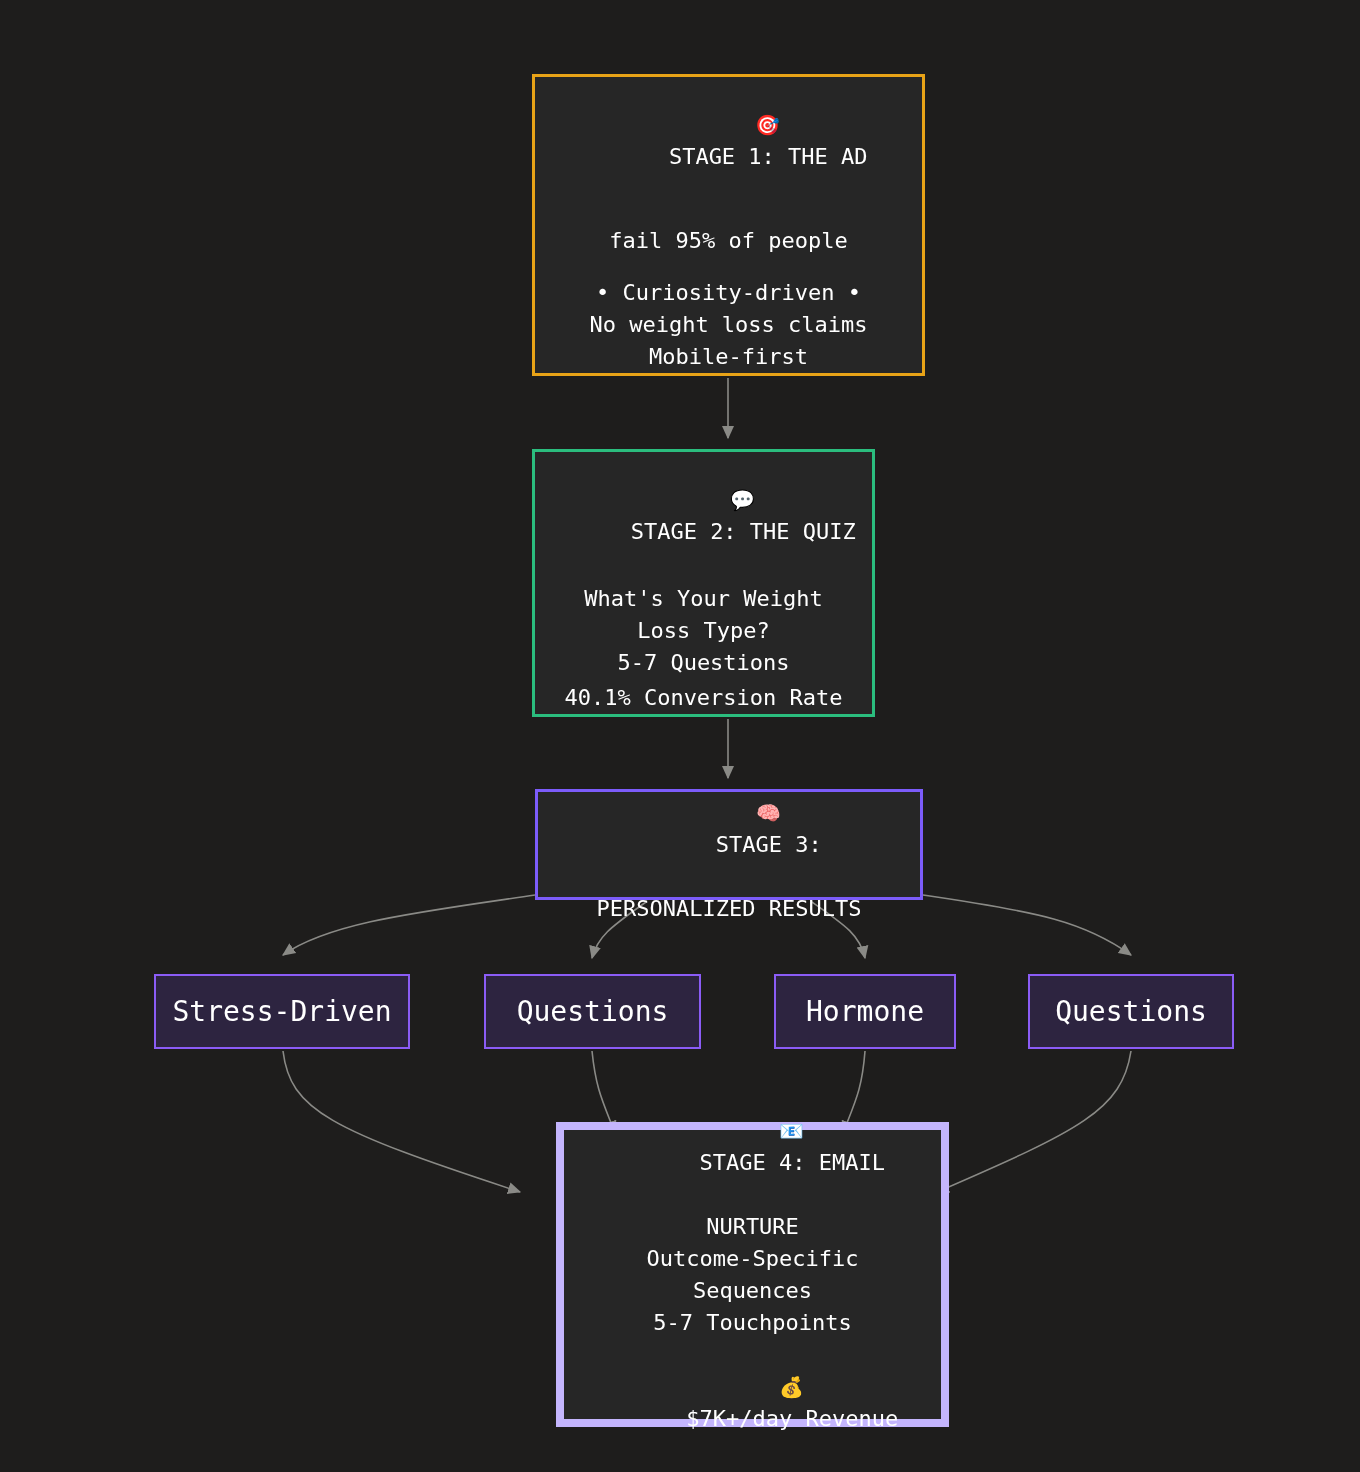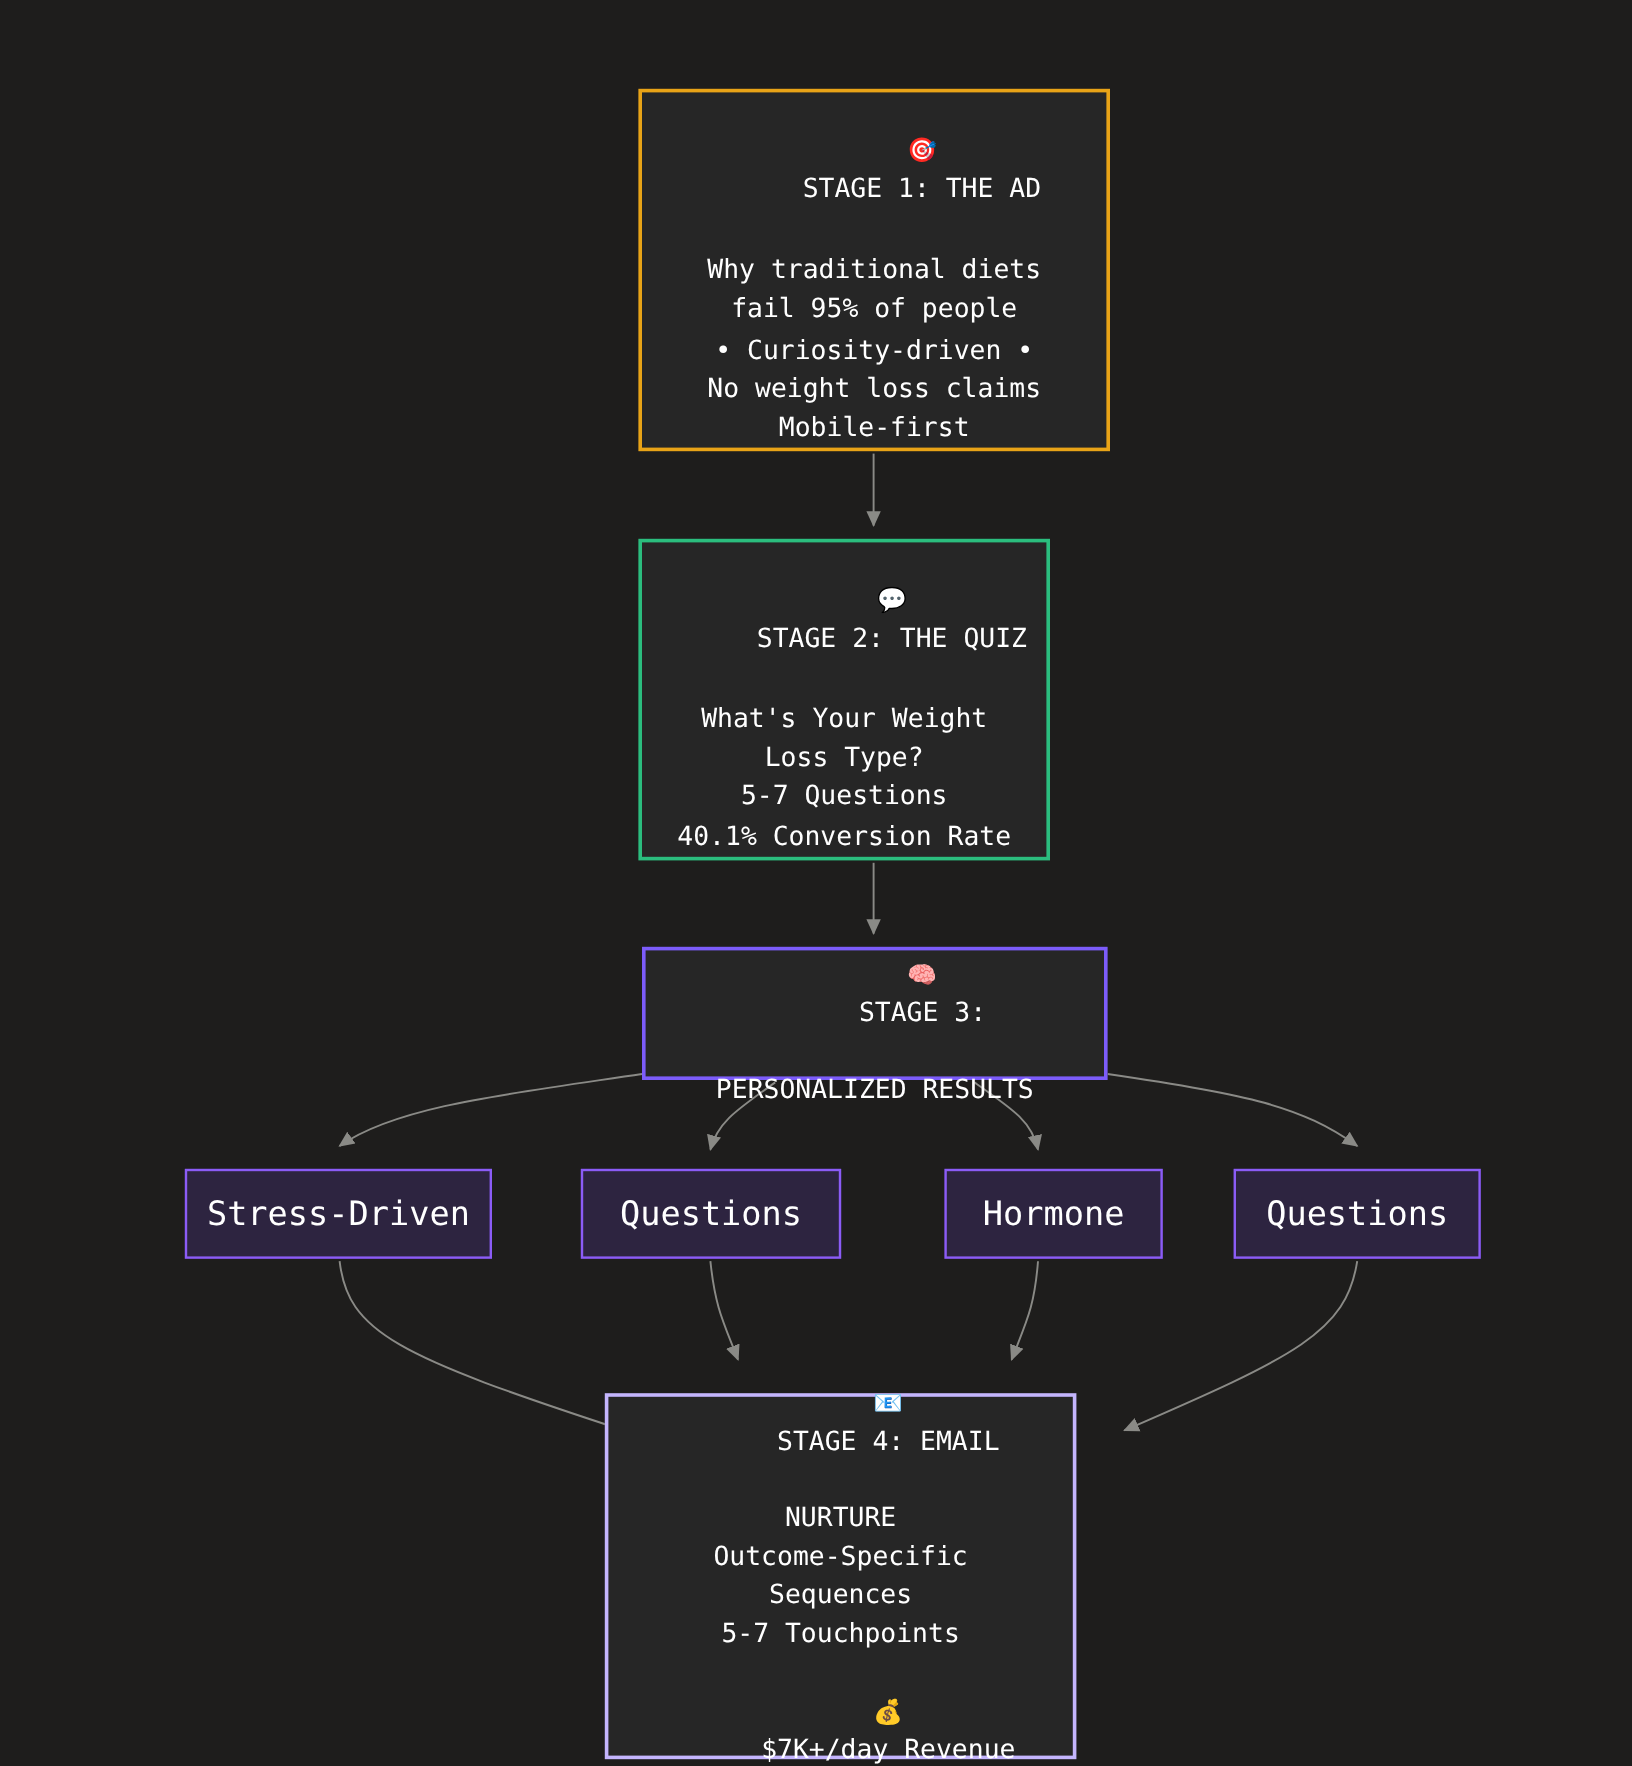--- a/index.html
+++ b/index.html
@@ -69,42 +69,41 @@
     top: 789px;
     width: 388px;
     height: 111px;
     border: 3px solid #7c5cfa;
     background: #262626;
     font-size: 22px;
     line-height: 32px;
   }
   
   .stage-4 {
-    left: 504px;
+    left: 556px;
     top: 1122px;
     width: 393px;
     height: 305px;
-    border: 3px solid #c4b5fd;
-    background: #262626;
-    font-size: 22px;
-    line-height: 32px;
-    margin-top: 39px;
+    border: 8px solid #c4b5fd;
+    background: #262626;
+    font-size: 22px;
+    line-height: 32px;
   }
   
   .branch {
     top: 974px;
     height: 75px;
     border: 2px solid #8b5cf6;
     background: #2d2440;
     font-size: 28px;
     line-height: 30px;
   }
   .branch-0 { left: 154px; width: 256px; }
   .branch-1 { left: 484px; width: 217px; }
-  .branch-2 { left: 774px; width: 182px; margin-left: 13px; }
+  .branch-2 { left: 774px; width: 182px; }
   .branch-3 { left: 1028px; width: 206px; }
 
   .spacer { height: 28px; }
   .emoji {
     font-family: "DejaVu Sans", sans-serif;
     font-size: 20px;
   }
 </style>
 </head>
 <body>
@@ -134,21 +133,20 @@
       <path d="M 1131 1051 C 1122 1110 1080 1130 937 1192"></path>
     </g>
   </svg>
 
   <div class="node stage-1">
     <div class="line">
       <span class="emoji">🎯</span>
       <span>STAGE 1: THE AD</span>
     </div>
     <div class="spacer"></div>
-    <div class="line">Why traditional diets</div>
     <div class="line">fail 95% of people</div>
     <div class="spacer"></div>
     <div class="line">• Curiosity-driven •</div>
     <div class="line">No weight loss claims</div>
     <div class="line">Mobile-first</div>
   </div>
 
   <div class="node stage-2">
     <div class="line">
       <span class="emoji">💬</span>

